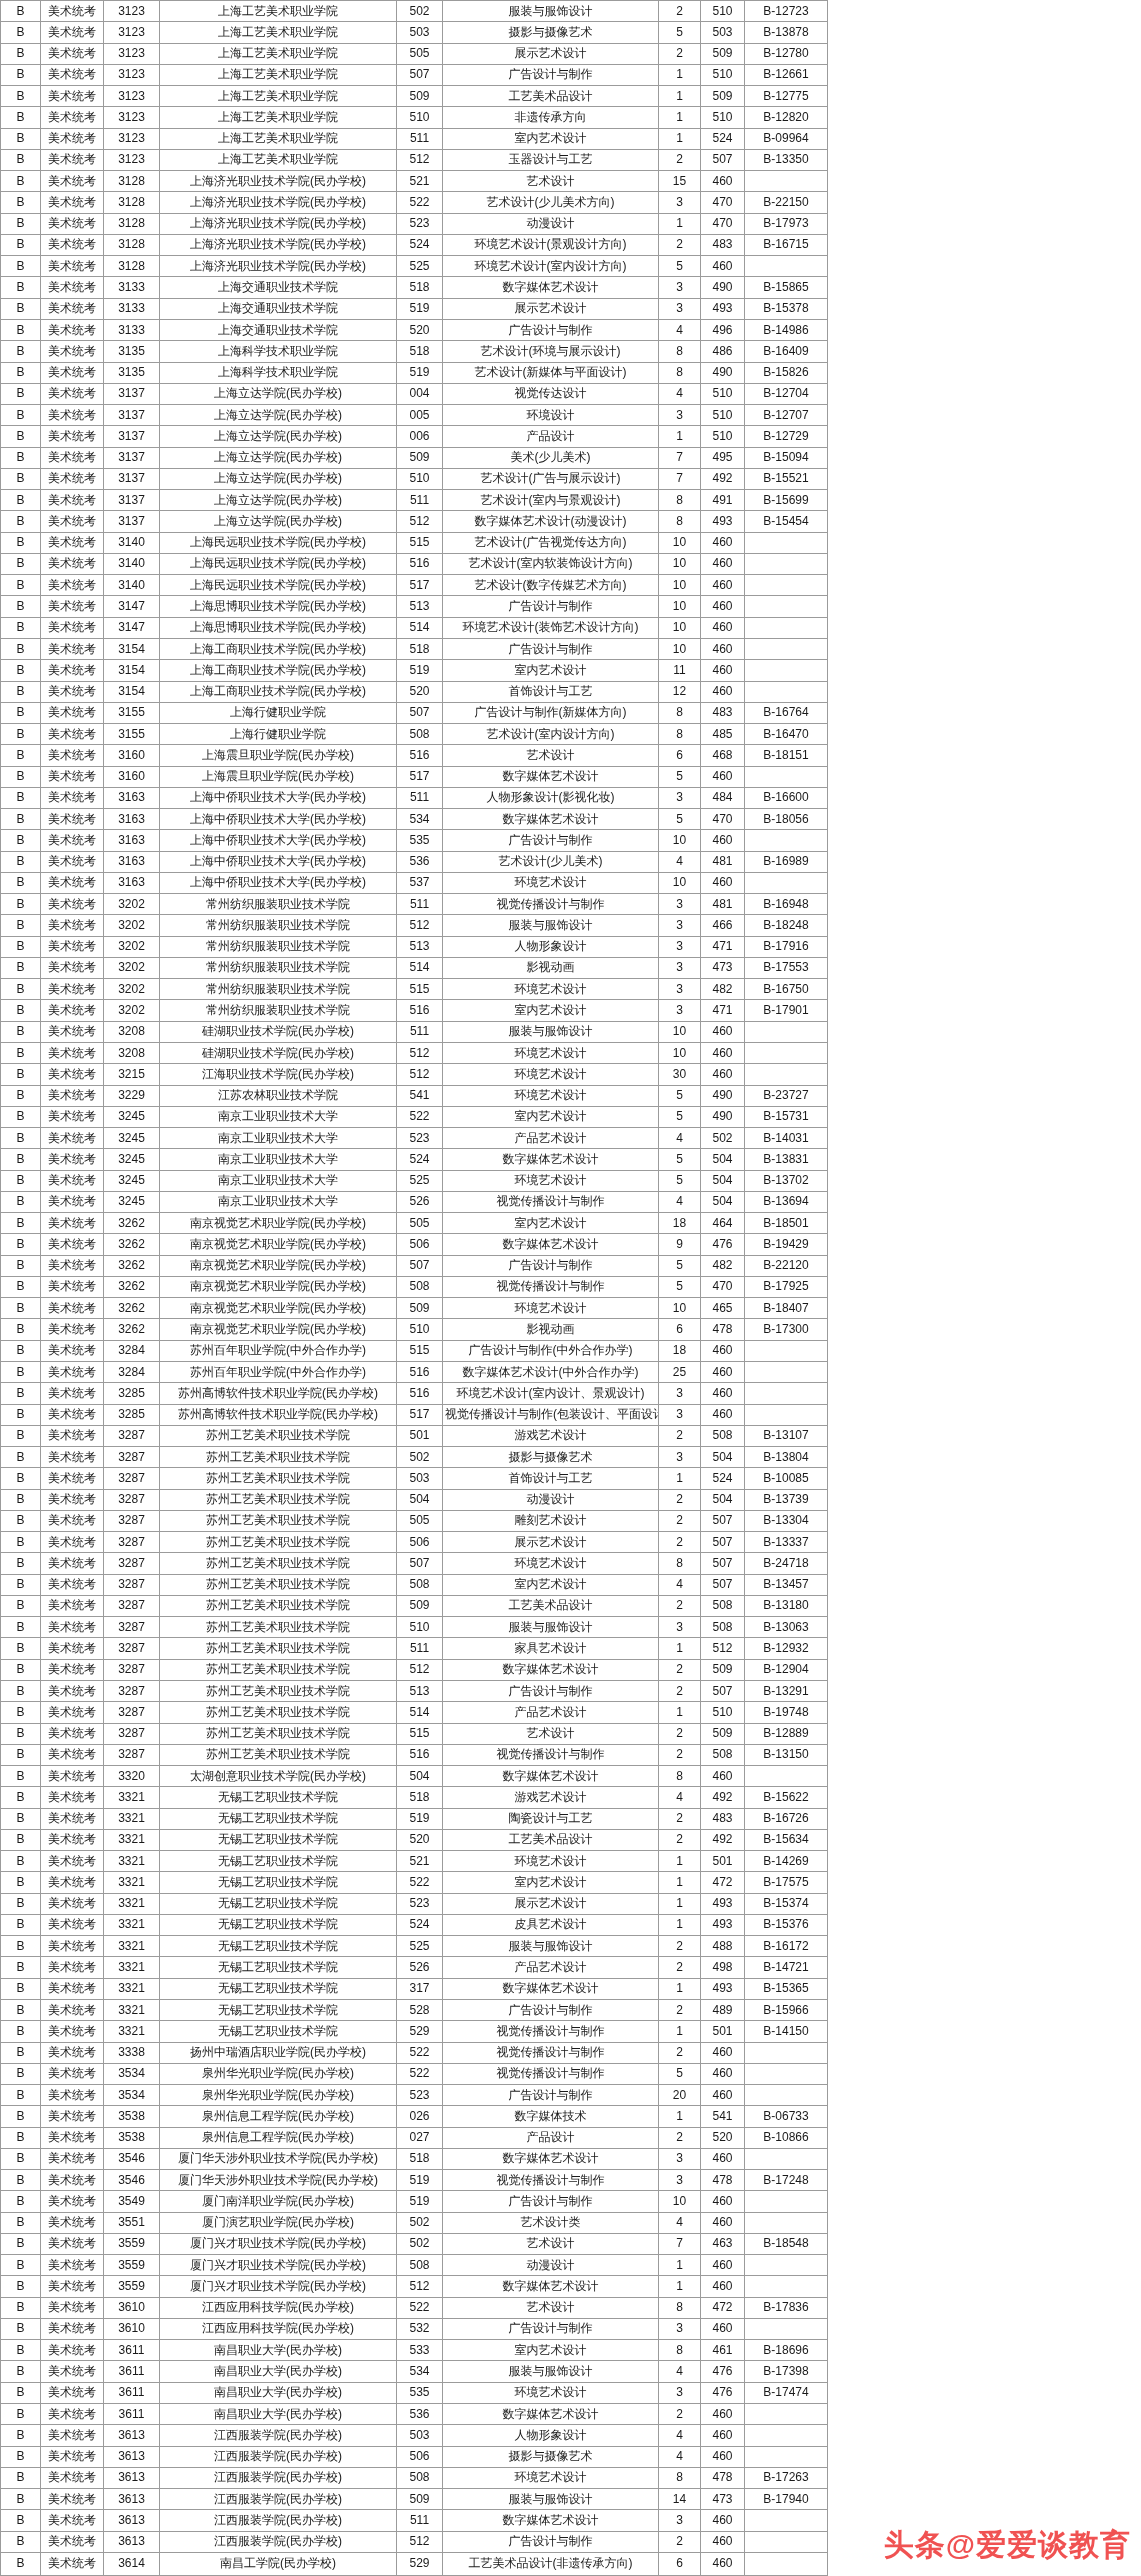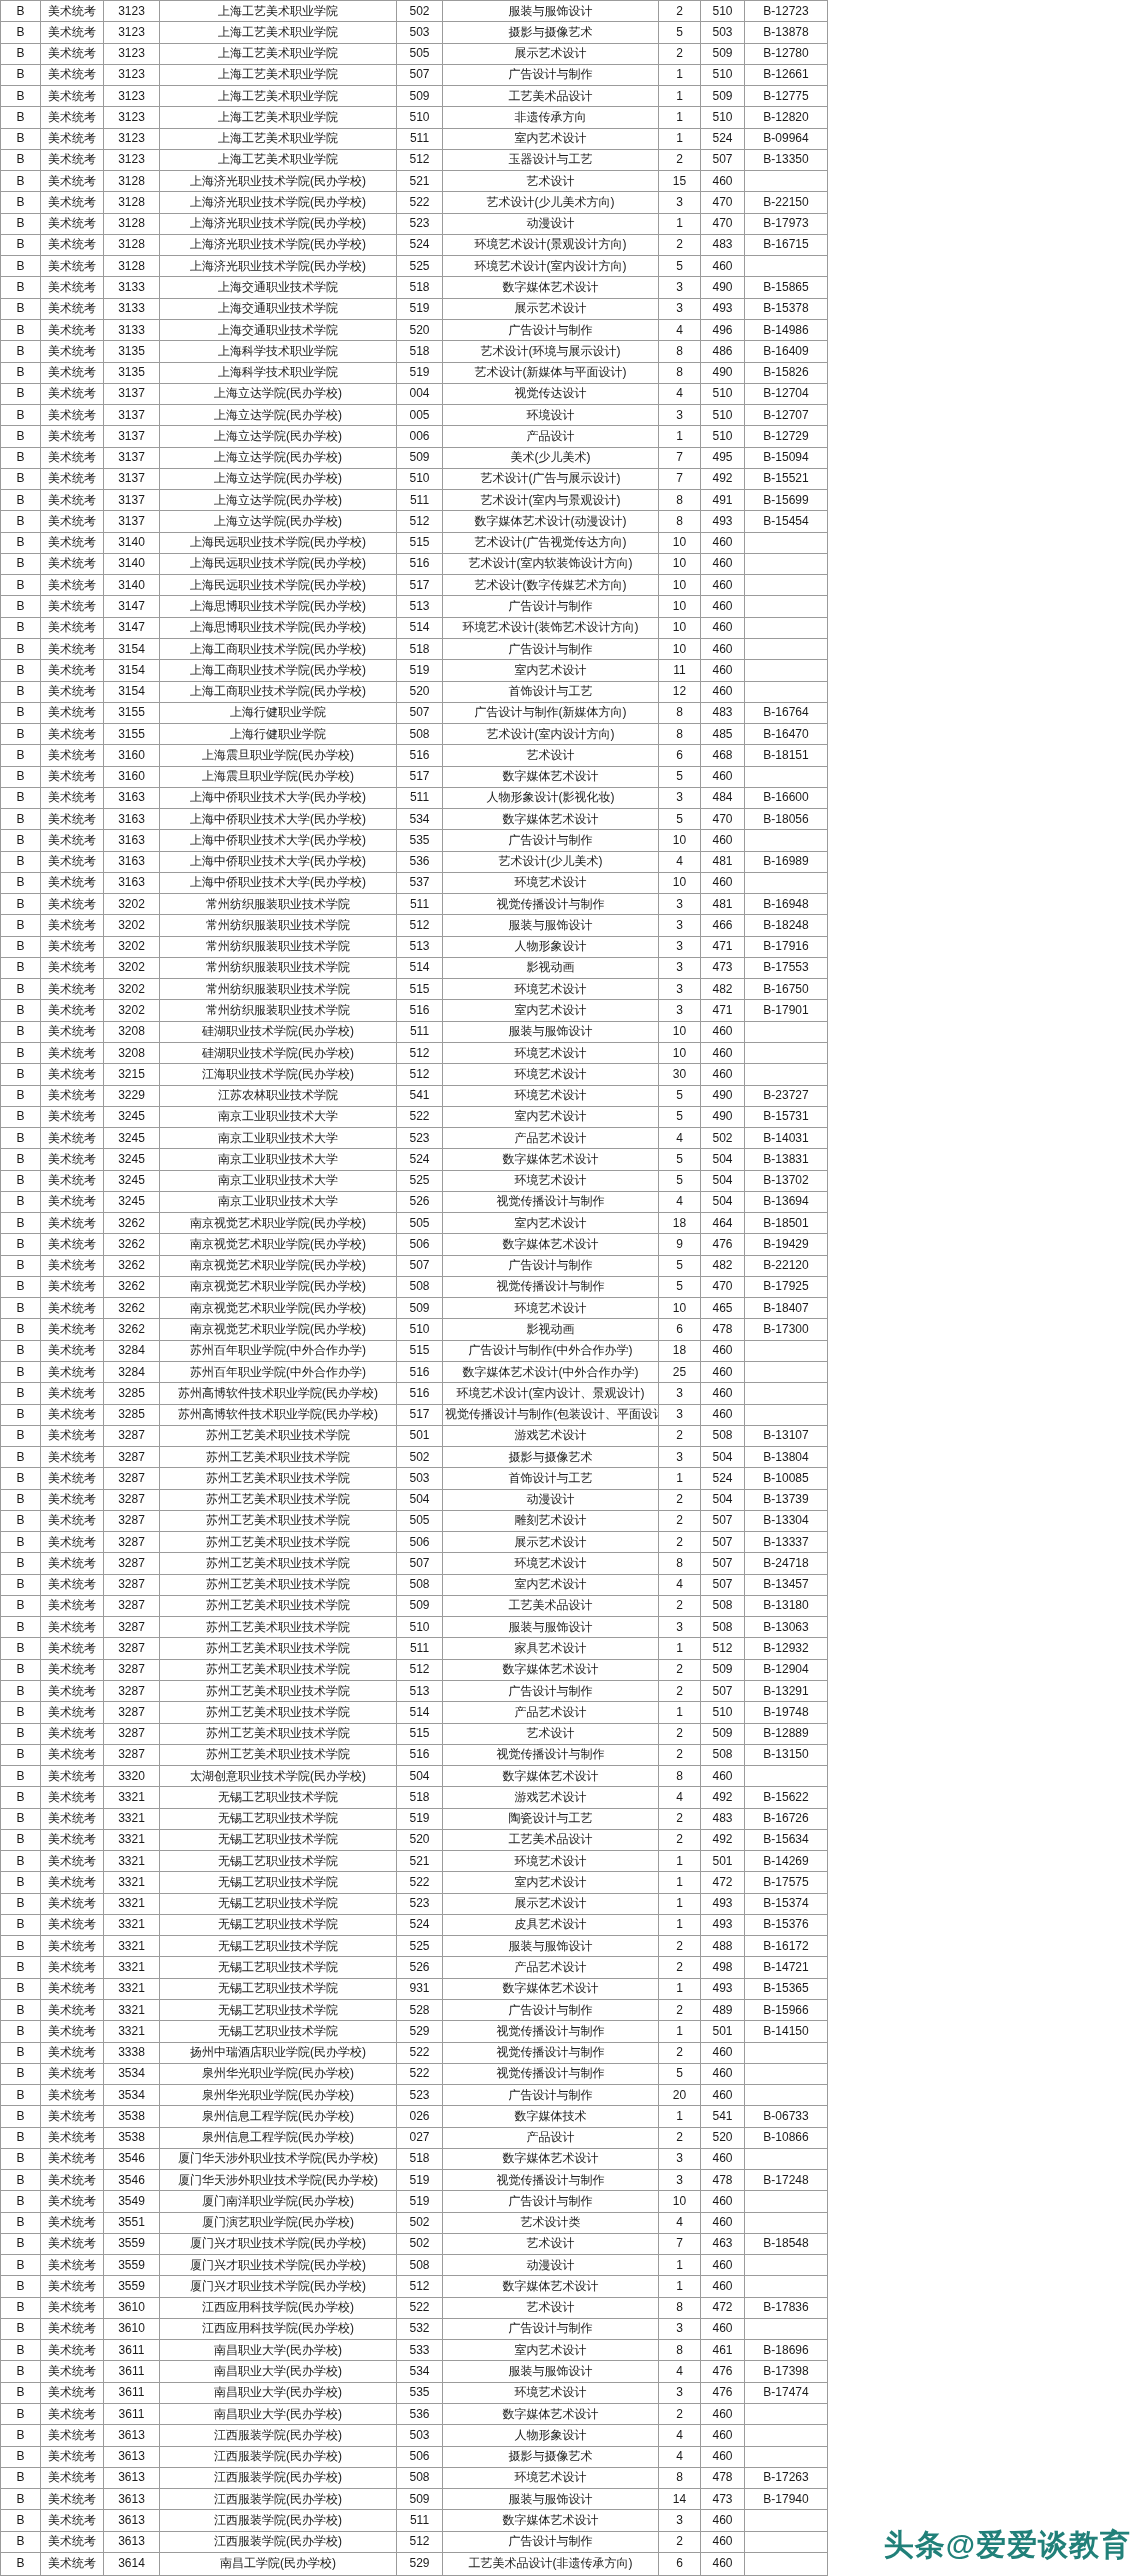--- a/index.html
+++ b/index.html
@@ -1077,21 +1077,21 @@
           <td class="c5">产品艺术设计</td>
           <td class="c6">2</td>
           <td class="c7">498</td>
           <td class="c8">B-14721</td>
         </tr>
         <tr>
           <td class="c0">B</td>
           <td class="c1">美术统考</td>
           <td class="c2">3321</td>
           <td class="c3">无锡工艺职业技术学院</td>
-          <td class="c4">931</td>
+          <td class="c4">317</td>
           <td class="c5">数字媒体艺术设计</td>
           <td class="c6">1</td>
           <td class="c7">493</td>
           <td class="c8">B-15365</td>
         </tr>
         <tr>
           <td class="c0">B</td>
           <td class="c1">美术统考</td>
           <td class="c2">3321</td>
           <td class="c3">无锡工艺职业技术学院</td>
@@ -1383,15 +1383,15 @@
           <td class="c3">南昌工学院(民办学校)</td>
           <td class="c4">529</td>
           <td class="c5">工艺美术品设计(非遗传承方向)</td>
           <td class="c6">6</td>
           <td class="c7">460</td>
           <td class="c8"></td>
         </tr>
       </tbody>
   </table>
 
-  <div class="watermark" style="color: #0f766e;">头条@爱爱谈教育</div>
+  <div class="watermark" style="color: #ef4444;">头条@爱爱谈教育</div>
 </div>
 
 
 </body></html>

